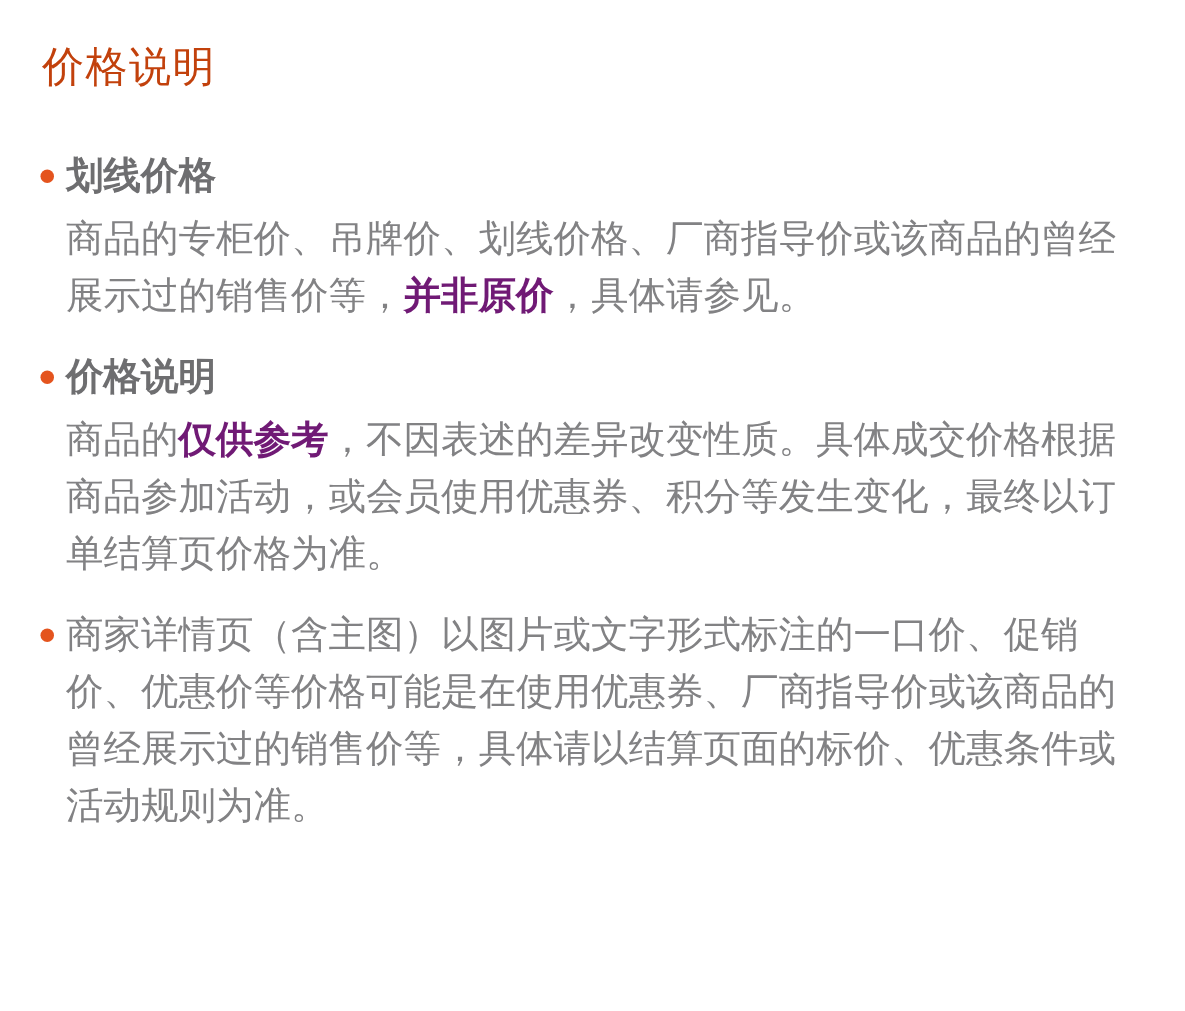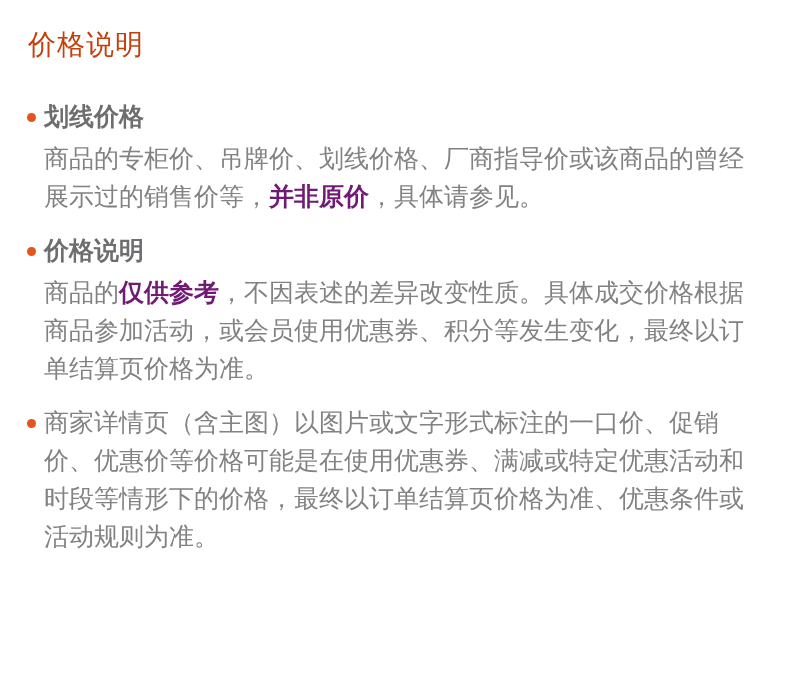--- a/index.html
+++ b/index.html
@@ -70,16 +70,16 @@
   </section>
 
   <section class="item">
     <span class="dot"></span>
     <h2 class="item-heading">价格说明</h2>
     <p class="item-text"><span>商品的</span><strong>仅供参考</strong><span>，不因表述的差异改变性质。具体成交价格根据商品参加活动，或会员使用优惠券、积分等发生变化，最终以订单结算页价格为准。</span></p>
   </section>
 
   <section class="item">
     <span class="dot"></span>
-    <p class="item-text"><span>商家详情页（含主图）以图片或文字形式标注的一口价、促销价、优惠价等价格可能是在使用优惠券、满减或特定优惠活动和时段等情形下的价格，最终以订单结算页价格为准、优惠条件或活动规则为准。</span></p>
+    <p class="item-text"><span>商家详情页（含主图）以图片或文字形式标注的一口价、促销价、优惠价等价格可能是在使用优惠券、厂商指导价或该商品的曾经展示过的销售价等，具体请以结算页面的标价、优惠条件或活动规则为准。</span></p>
   </section>
 
 </main>
 
 </body></html>

